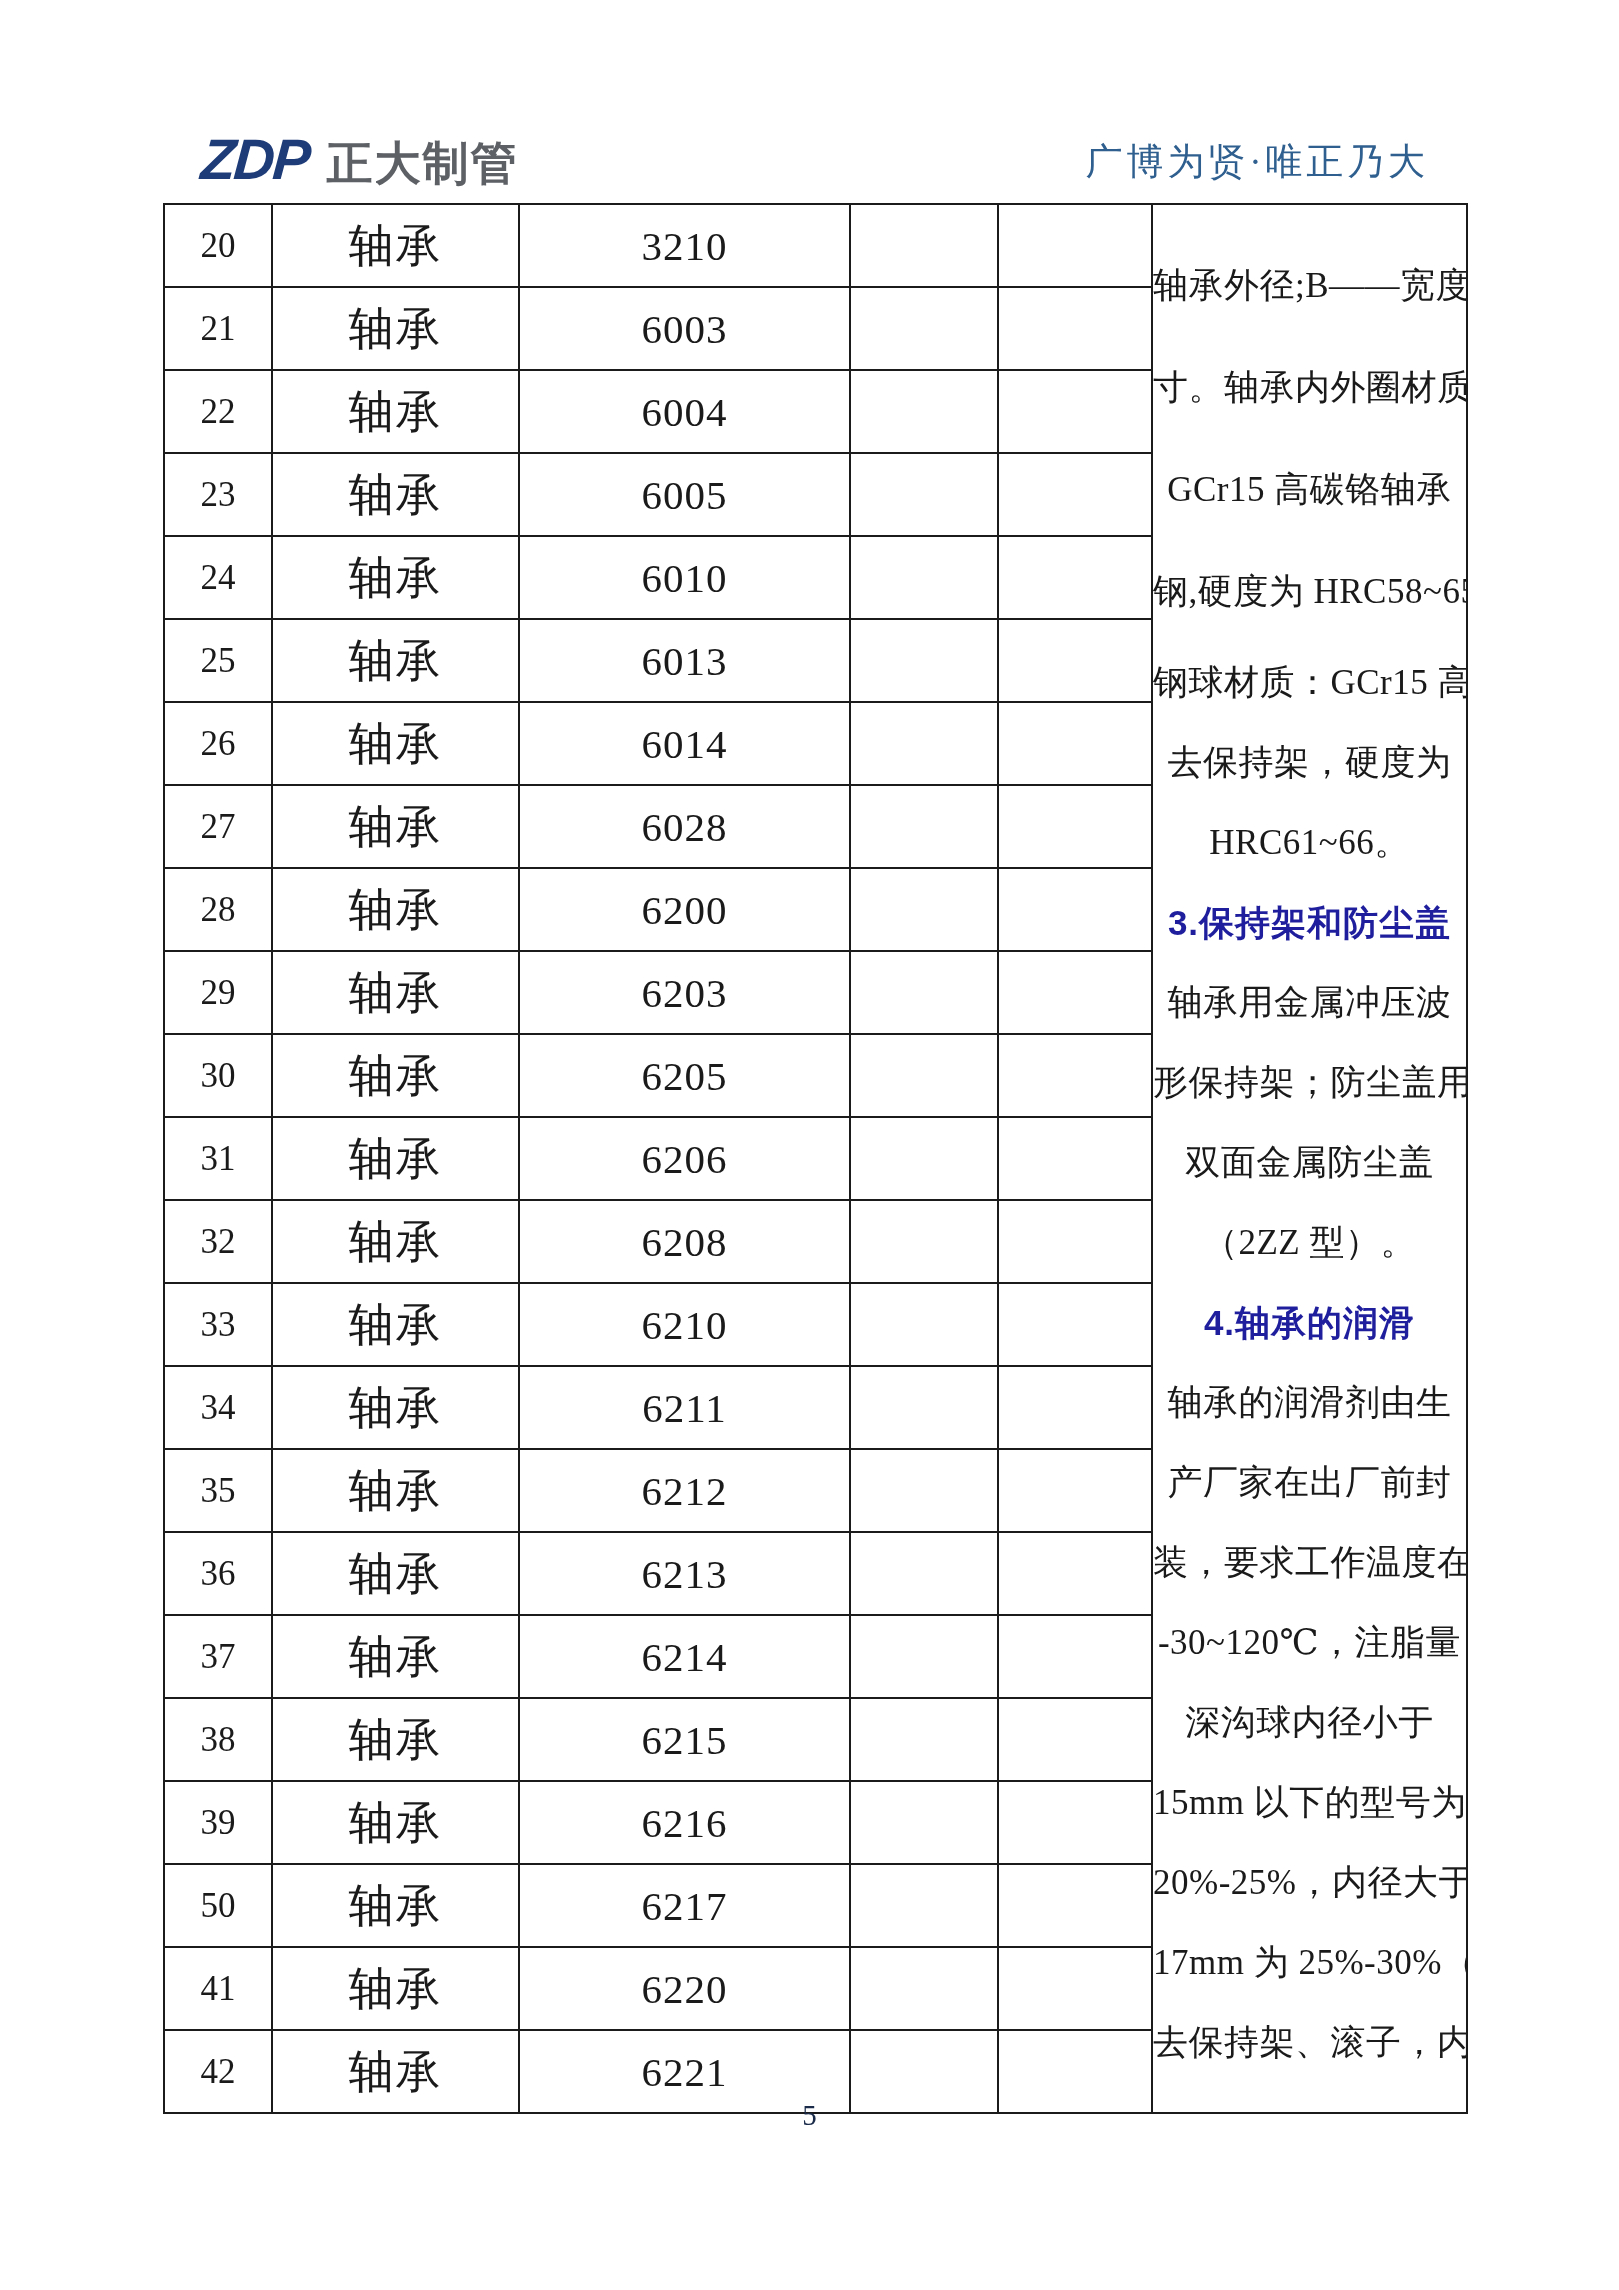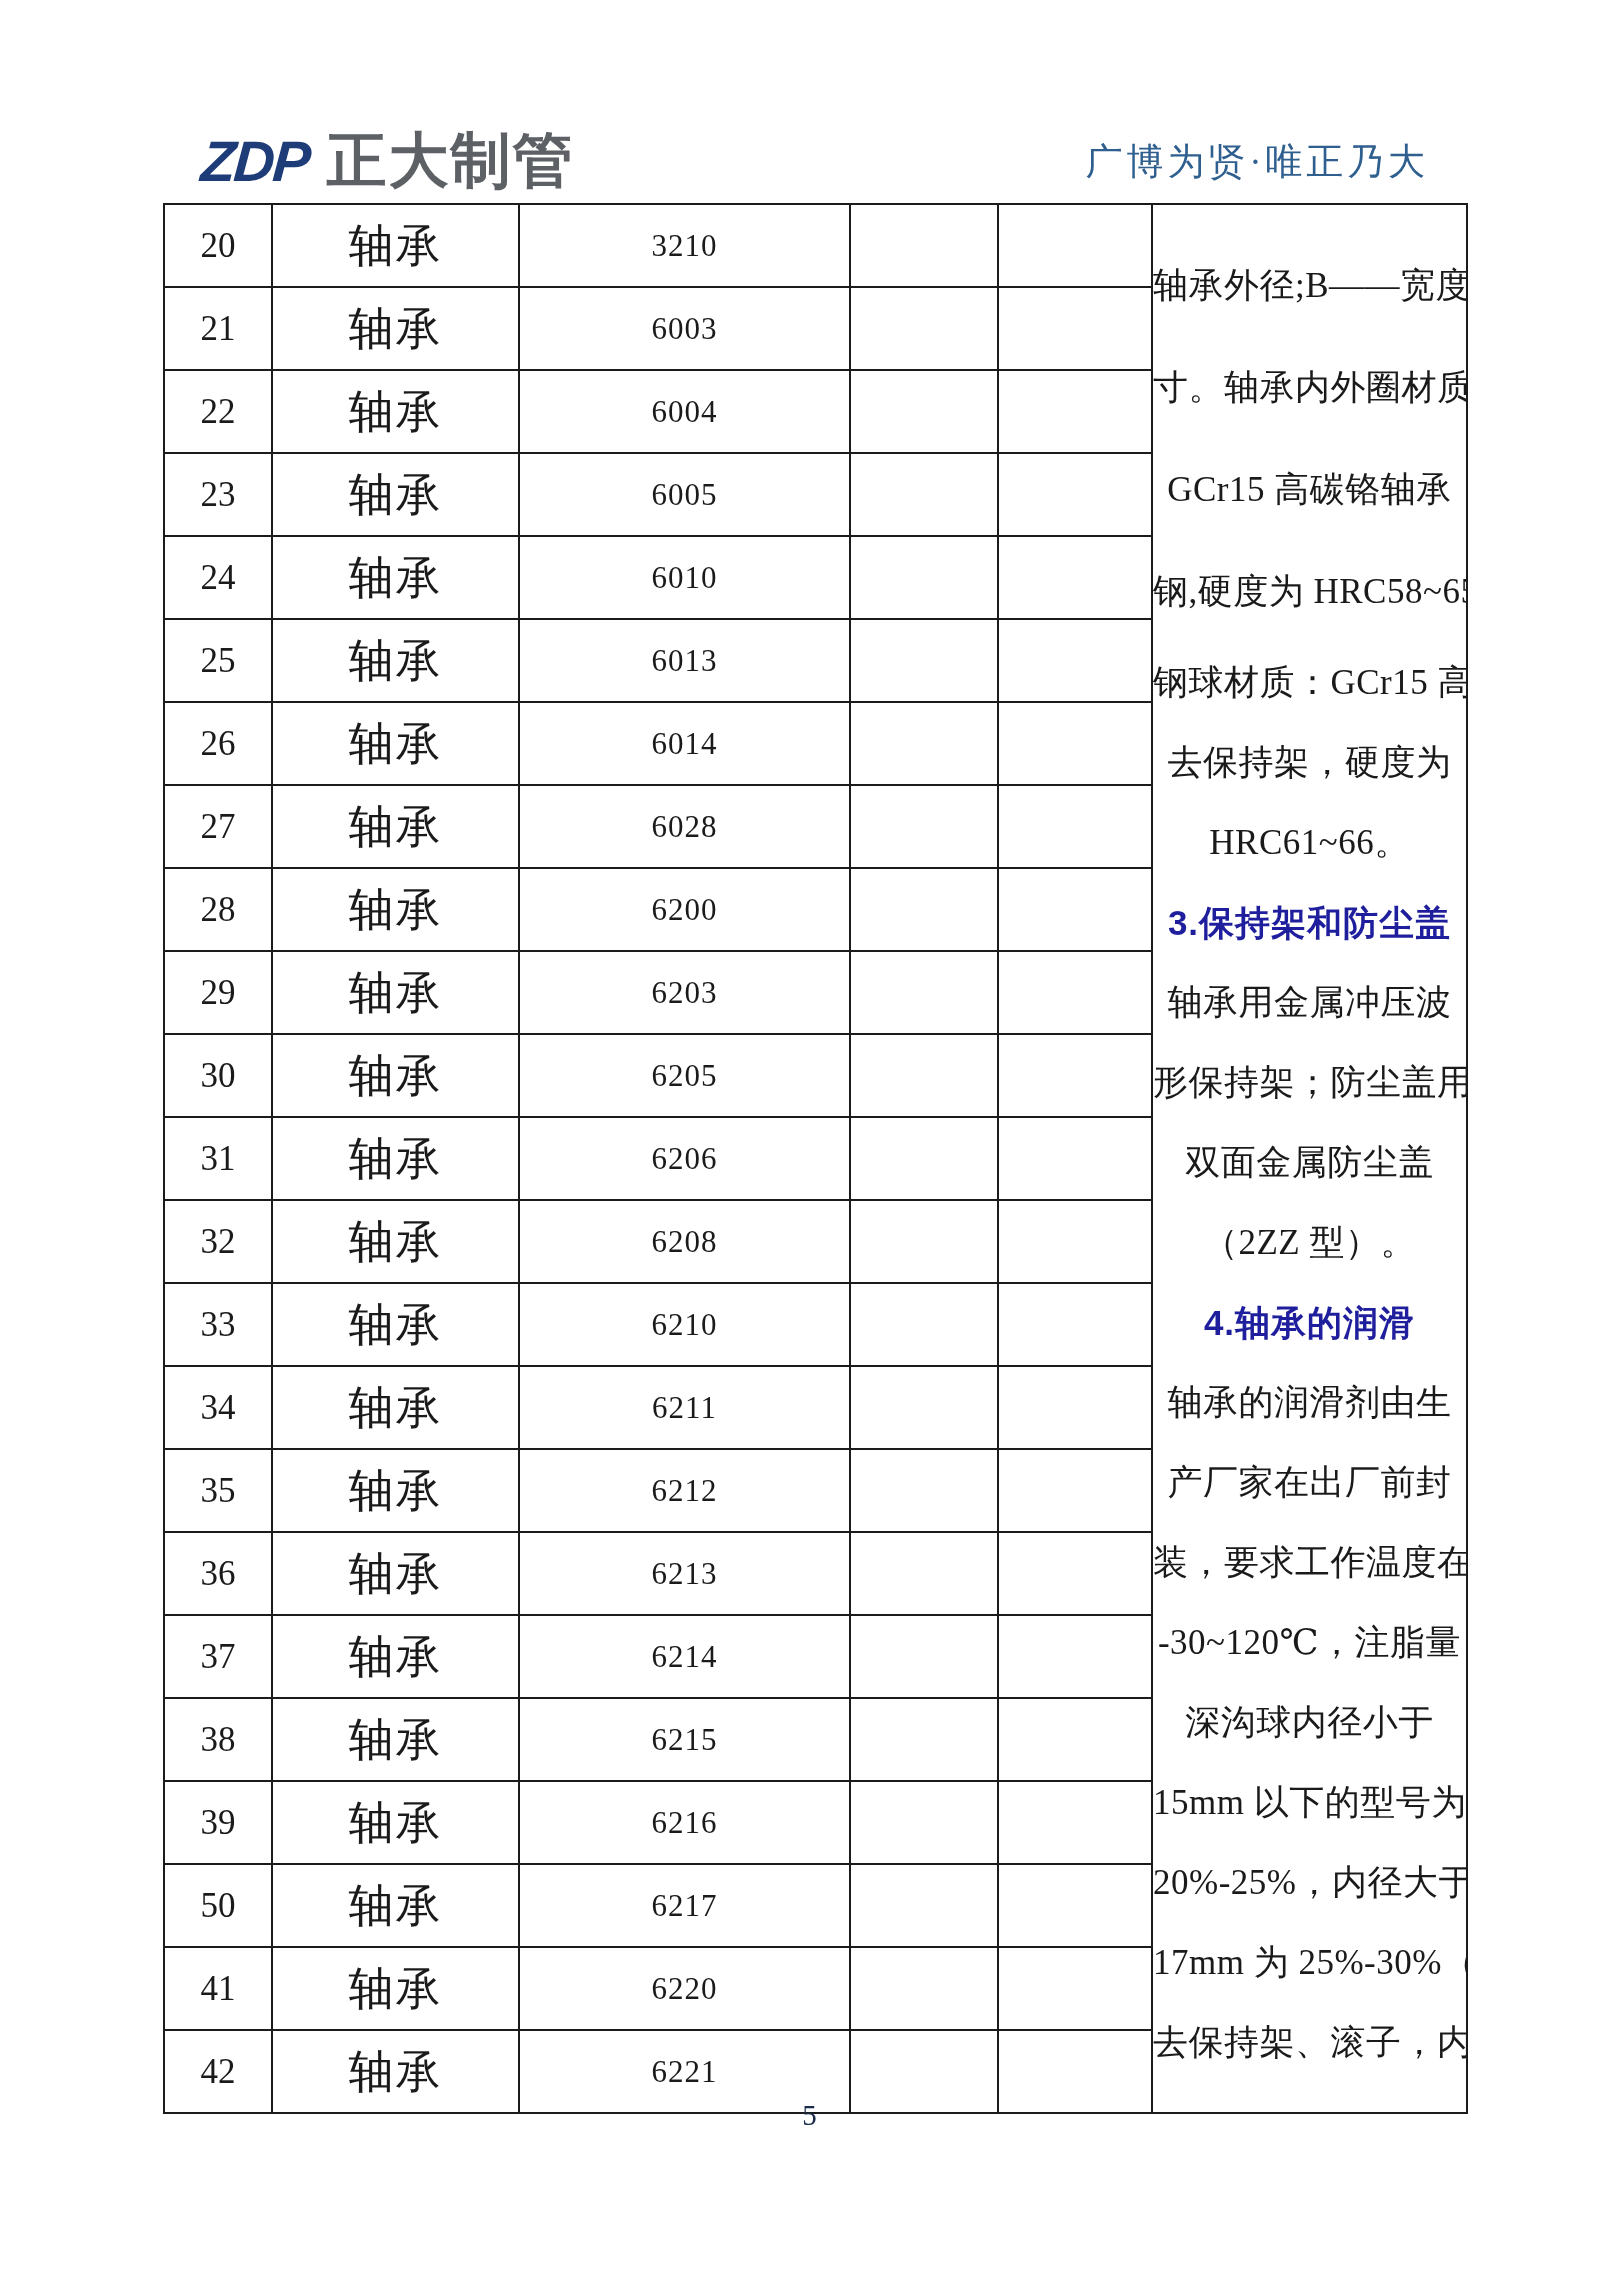--- a/index.html
+++ b/index.html
@@ -28,21 +28,21 @@
     display:flex;align-items:baseline;white-space:nowrap;
   }
   .logo-zdp{
     font-family:"Liberation Sans","DejaVu Sans",sans-serif;
     font-size:57px;font-weight:900;font-style:italic;
     letter-spacing:-2px;color:var(--navy);line-height:1;
     transform:skewX(-4deg);
   }
   .logo-name{
     font-family:"Liberation Sans","DejaVu Sans",sans-serif;
-    font-size:60px;font-weight:700;color:var(--logo-gray);
+    font-size:46px;font-weight:700;color:var(--logo-gray);
     margin-left:17.6px;line-height:1;letter-spacing:2px;
   }
   .motto{
     position:absolute;top:143px;right:190px;
     font-size:37px;font-weight:400;color:var(--motto-blue);
     letter-spacing:3.9px;white-space:nowrap;line-height:1;
   }
 
   
   table.main{
@@ -55,21 +55,21 @@
   table.main td{
     border:2px solid var(--border);
     height:81px;
     text-align:center;
     vertical-align:middle;
     padding:0;
     overflow:hidden;
   }
   td.col-num{font-size:35px;}
   td.col-name{font-size:45px;letter-spacing:2px;}
-  td.col-model{font-size:31px;letter-spacing:1px;margin-top:36px;}
+  td.col-model{font-size:41px;letter-spacing:1px;margin-top:36px;}
 
   td.notes-cell{
     vertical-align:top;
     text-align:left;
     padding:2px 3.9px 0 11.8px;
   }
   .note-line{
     font-size:35px;
     line-height:80px;
     white-space:nowrap;

